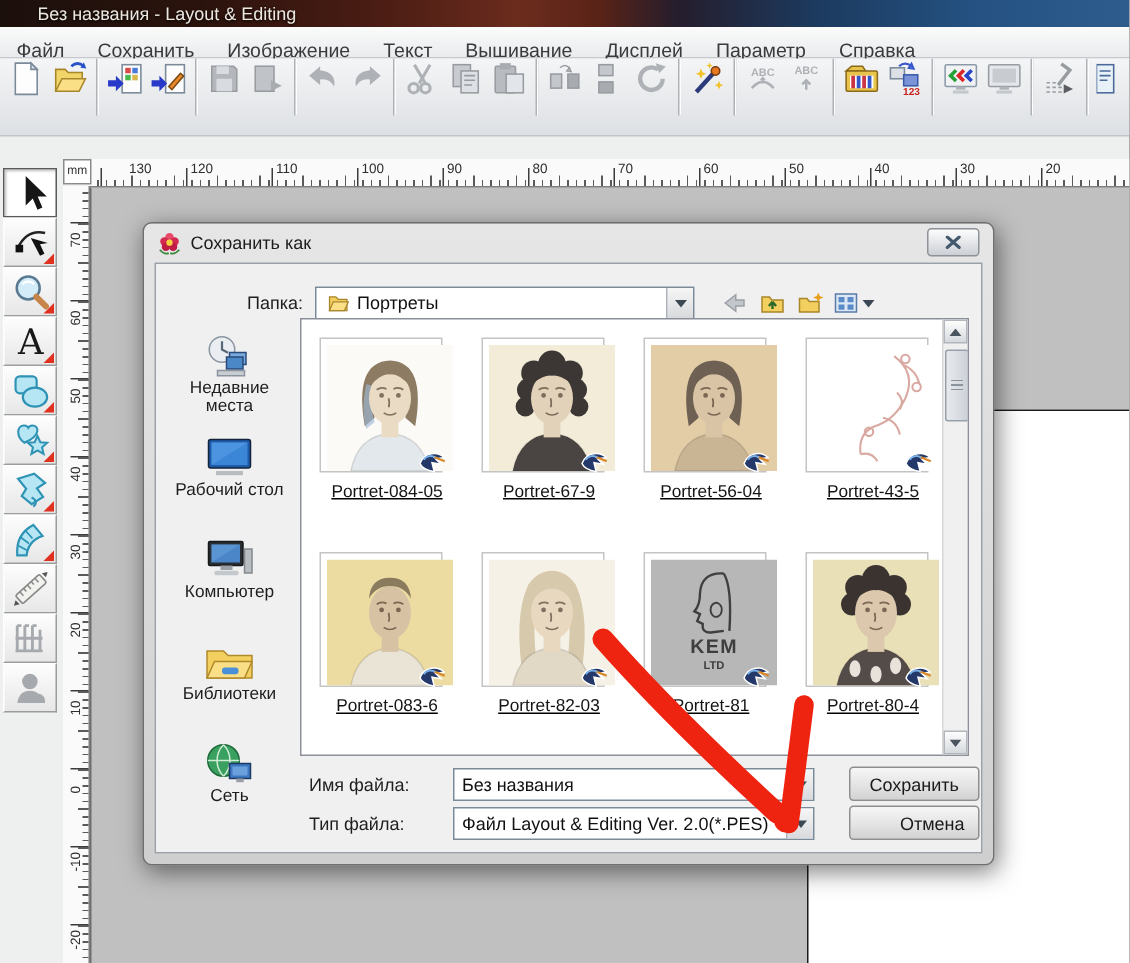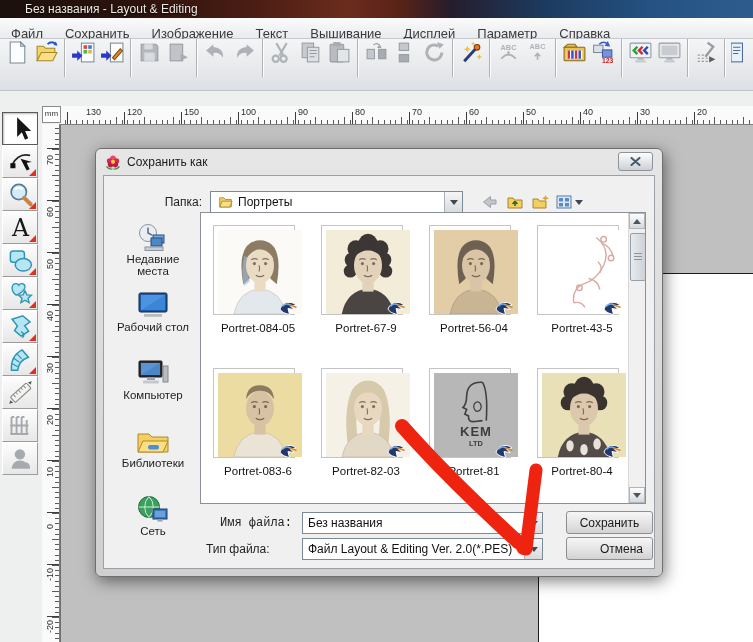--- a/index.html
+++ b/index.html
@@ -77,21 +77,21 @@
   .arrow-dn{width:0;height:0;border-left:4px solid transparent;border-right:4px solid transparent;border-top:5px solid #3c4854;}
   .nav-btn{position:absolute;top:0;width:22px;height:22px;display:flex;align-items:center;justify-content:center;}
   .nav-btn svg{width:18px;height:18px;}
   .sidebar{position:absolute;left:2px;top:44px;width:94px;}
   .place{height:66px;text-align:center;font-size:11.5px;color:#1e1e1e;}
   .place svg{width:34px;height:30px;display:block;margin:2px auto 1px;}
   .filelist{position:absolute;left:96px;top:36px;width:446px;height:292px;background:#fff;
     border:1px solid #8a8f99;box-sizing:border-box;overflow:hidden;}
   .thumb-grid{position:absolute;left:0;top:0;right:16px;bottom:0;padding:12px 0 0 12px;
     display:grid;grid-template-columns:repeat(4,108px);grid-auto-rows:143px;}
-  .thumb{width:90px;}
+  .thumb{width:90px;text-decoration:underline;}
   .thumb .pic{position:relative;width:82px;height:90px;background:#fff;border:1px solid #c4c4c4;box-sizing:border-box;padding:4px;}
   .thumb .pic svg.art{width:84px;height:84px;display:block;}
   .thumb .badge{position:absolute;right:-4px;bottom:-4px;width:20px;height:20px;}
   .thumb .cap{width:112px;margin:7px 0 0 -11px;text-align:center;font-size:11.5px;color:#141414;white-space:nowrap;}
   .scrollbar{position:absolute;right:0;top:0;width:16px;bottom:0;background:#f0f0f0;border-left:1px solid #d8d8d8;}
   .sb-btn{position:absolute;left:0;width:16px;height:16px;background:linear-gradient(#fdfdfd,#d6d9dd);
     border:1px solid #b0b6bc;box-sizing:border-box;display:flex;align-items:center;justify-content:center;}
   .sb-thumb{position:absolute;left:1px;top:20px;width:14px;height:46px;background:linear-gradient(90deg,#e8eaed,#cdd2d8);
     border:1px solid #96a0aa;border-radius:2px;}
   .sb-thumb::after{content:"";position:absolute;left:3px;right:3px;top:19px;height:8px;
@@ -319,21 +319,21 @@
     <div class="page"></div>
   </div>
 
   <div class="mmbox">mm</div>
   <div class="hruler">
       <div class="h-tick" style="left: 7px;"></div>
       <div class="h-num" style="left: 2px; margin-left: 24px;">130</div>
       <div class="h-tick" style="left: 64px;"></div>
       <div class="h-num" style="left: 67px;">120</div>
       <div class="h-tick" style="left: 121px;"></div>
-      <div class="h-num" style="left: 124px;">150</div>
+      <div class="h-num" style="left: 124px;">110</div>
       <div class="h-tick" style="left: 178px;"></div>
       <div class="h-num" style="left: 181px;">100</div>
       <div class="h-tick" style="left: 235px;"></div>
       <div class="h-num" style="left: 238px;">90</div>
       <div class="h-tick" style="left: 292px;"></div>
       <div class="h-num" style="left: 295px;">80</div>
       <div class="h-tick" style="left: 349px;"></div>
       <div class="h-num" style="left: 352px;">70</div>
       <div class="h-tick" style="left: 406px;"></div>
       <div class="h-num" style="left: 409px;">60</div>
@@ -756,21 +756,21 @@
           </div>
           <div class="sb-thumb"></div>
           <div class="sb-btn" style="bottom:0;">
             <svg width="8" height="5" viewBox="0 0 8 5">
                 <path d="M4 5 L0 0 H8z" fill="#4a5560"></path>
               </svg>
           </div>
         </div>
       </div>
 
-      <span class="row-label" style="left:116px;top:336px;font-family:Liberation Mono, monospace;">Имя файла:</span>
+      <span class="row-label" style="left:102px;top:336px;">Имя файла:</span>
       <div class="combo" style="left:198px;top:336px;width:241px;">
         <span class="cb-txt">Без названия</span>
         <span class="cb-btn">
             <span class="arrow-dn"></span>
           </span>
       </div>
       <div class="btn" style="left:462px;top:335px;">Сохранить</div>
 
       <span class="row-label" style="left:102px;top:362px;">Тип файла:</span>
       <div class="combo" style="left:198px;top:362px;width:241px;">

